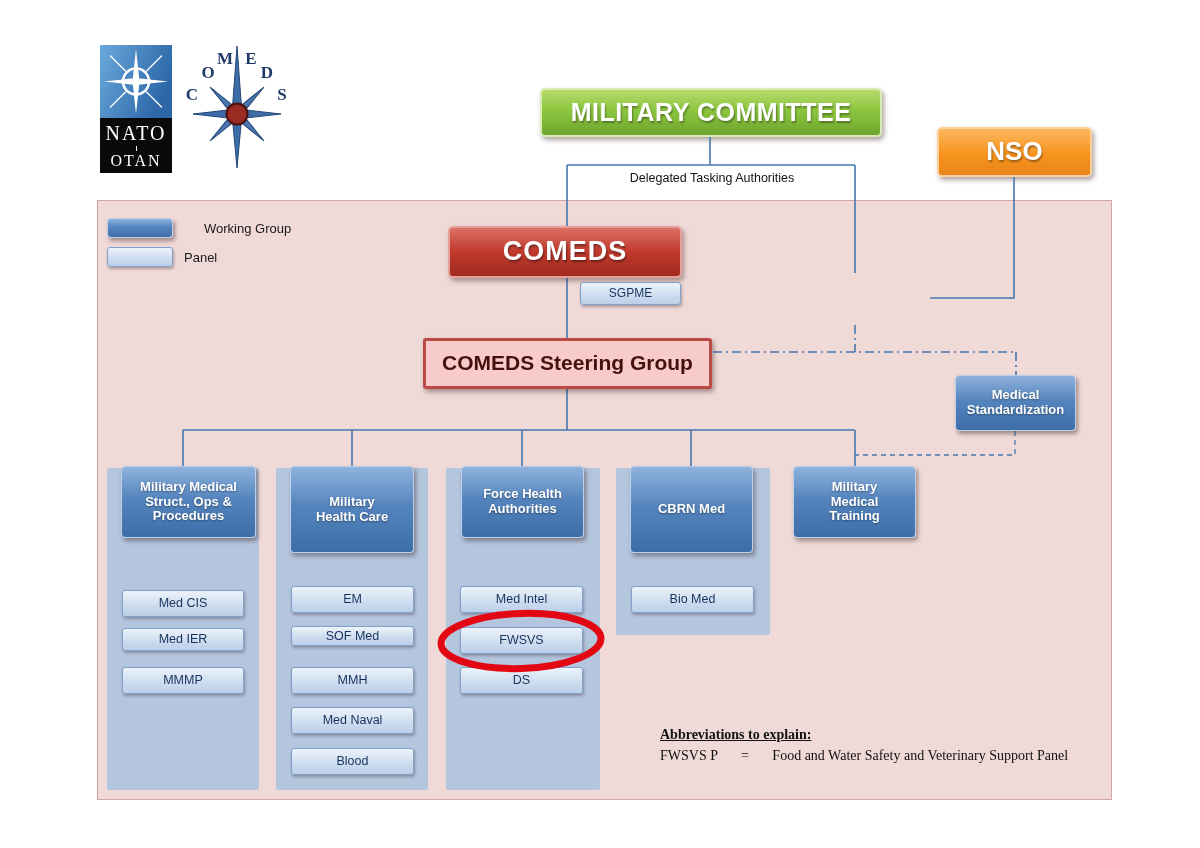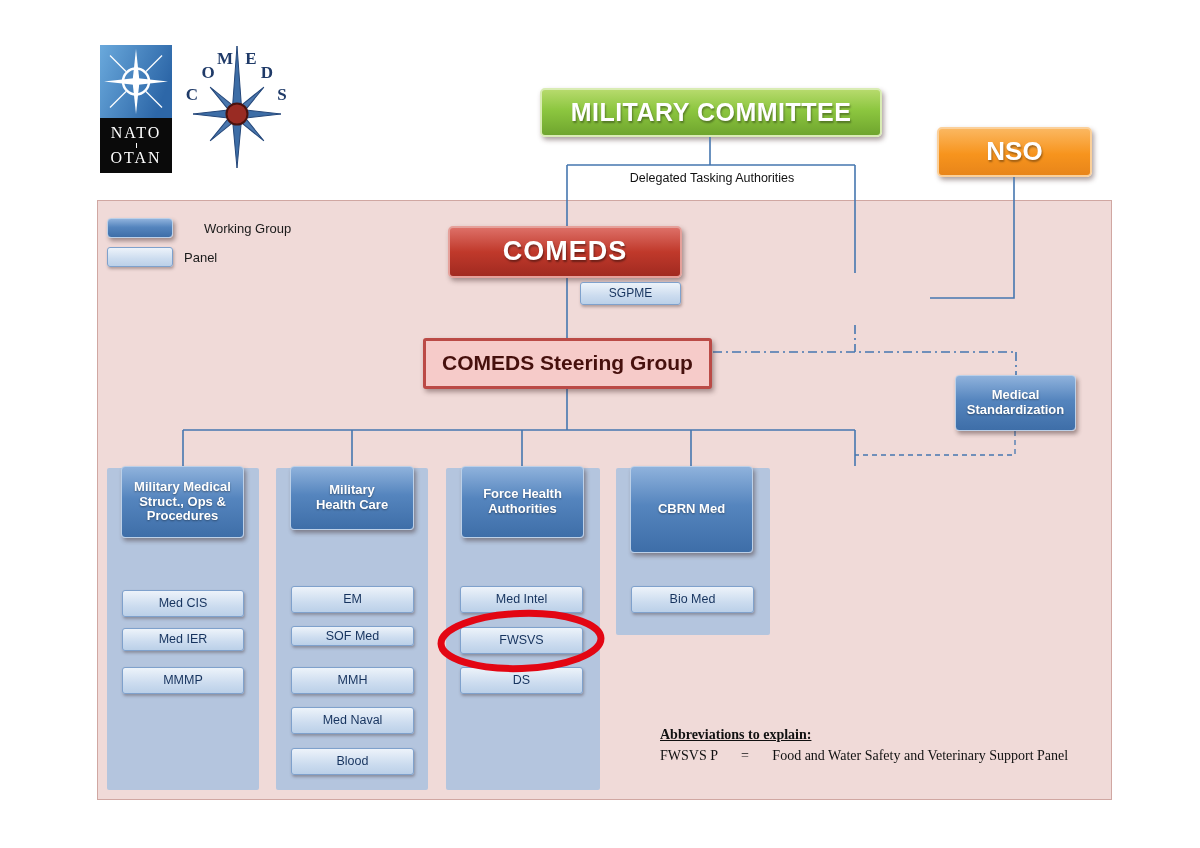--- a/index.html
+++ b/index.html
@@ -49,21 +49,21 @@
     <circle cx="36" cy="36.5" r="13" fill="none" stroke="#ffffff" stroke-width="2.5"></circle>
     <polygon points="36,4 39.5,36.5 36,69 32.5,36.5" fill="#ffffff"></polygon>
     <polygon points="4,36.5 36,33 68,36.5 36,40" fill="#ffffff"></polygon>
     <line x1="10" y1="10.5" x2="26" y2="26.5" stroke="#fff" stroke-width="1.2"></line>
     <line x1="62" y1="10.5" x2="46" y2="26.5" stroke="#fff" stroke-width="1.2"></line>
     <line x1="10" y1="62.5" x2="26" y2="46.5" stroke="#fff" stroke-width="1.2"></line>
     <line x1="62" y1="62.5" x2="46" y2="46.5" stroke="#fff" stroke-width="1.2"></line>
   </svg>
   <div class="abs serif" style="left:100px;top:118px;width:72px;height:55px;background:#0a0a0a;color:#fff;
               display:flex;flex-direction:column;align-items:center;justify-content:center;">
-    <span style="font-size:16px;letter-spacing:2px;text-align:center;">NATO</span>
+    <span style="font-size:20px;letter-spacing:2px;text-align:center;">NATO</span>
     <span style="width:1px;height:5px;background:#fff;margin:1px 0;"></span>
     <span style="font-size:16px;letter-spacing:2px;">OTAN</span>
   </div>
 
   <svg class="abs" style="left:178px;top:42px;" width="118" height="130" viewBox="0 0 118 130">
     <polygon points="59,34 63,72 59,110 55,72" fill="#4a77ae" stroke="#24477a" stroke-width="1" transform="rotate(45 59 72)"></polygon>
     <polygon points="59,34 63,72 59,110 55,72" fill="#4a77ae" stroke="#24477a" stroke-width="1" transform="rotate(-45 59 72)"></polygon>
     <polygon points="59,4 64,72 59,126 54,72" fill="#3d6da6" stroke="#24477a" stroke-width="1"></polygon>
     <polygon points="15,72 59,67 103,72 59,77" fill="#3d6da6" stroke="#24477a" stroke-width="1"></polygon>
     <circle cx="59" cy="72" r="10.5" fill="#992b23" stroke="#4a120e" stroke-width="2"></circle>
@@ -110,24 +110,25 @@
   <div class="box shadow" style="left:423px;top:338px;width:289px;height:51px;font-size:21px;font-weight:bold;
               color:#46100d;background:#f6cbc9;border:3px solid #bb4a46;border-radius:3px;">COMEDS Steering Group</div>
 
   <div class="box grad-blue hdr" style="left:955px;top:375px;width:121px;height:56px;padding:0 10px;">Medical Standardization</div>
 
   <div class="col-bg" style="left:107px;top:468px;width:152px;height:322px;"></div>
   <div class="col-bg" style="left:276px;top:468px;width:152px;height:322px;"></div>
   <div class="col-bg" style="left:446px;top:468px;width:154px;height:322px;"></div>
   <div class="col-bg" style="left:616px;top:468px;width:154px;height:167px;"></div>
 
-  <div class="box grad-blue hdr" style="left:121px;top:466px;width:123px;height:72px;padding:0 10px;">Military Medical Struct., Ops &amp; Procedures</div>
-  <div class="box grad-blue hdr" style="left:290px;top:466px;width:124px;height:64px;padding:0 20px;">Military Health Care</div>
+  <div class="box grad-blue hdr" style="left:121px;top:466px;width:135px;height:72px;padding:0 18px;">Military Medical Struct., Ops &amp; Procedures</div>
+  <div class="box grad-blue hdr" style="left:290px;top:466px;width:124px;height:87px;padding:0 20px;">Military Health Care</div>
   <div class="box grad-blue hdr" style="left:461px;top:466px;width:123px;height:72px;padding:0 19px;">Force Health Authorities</div>
   <div class="box grad-blue hdr" style="left:630px;top:466px;width:123px;height:87px;padding:6px 14px;">CBRN Med</div>
+  <div class="box grad-blue hdr" style="left:793px;top:466px;width:123px;height:72px;padding:0 28px;">Military Medical Training</div>
 
   <div class="box panel-box" style="left:122px;top:590px;width:122px;height:27px;">Med CIS</div>
   <div class="box panel-box" style="left:122px;top:628px;width:122px;height:23px;">Med IER</div>
   <div class="box panel-box" style="left:122px;top:667px;width:122px;height:27px;">MMMP</div>
 
   <div class="box panel-box" style="left:291px;top:586px;width:123px;height:27px;">EM</div>
   <div class="box panel-box" style="left:291px;top:626px;width:123px;height:20px;">SOF Med</div>
   <div class="box panel-box" style="left:291px;top:667px;width:123px;height:27px;">MMH</div>
   <div class="box panel-box" style="left:291px;top:707px;width:123px;height:27px;">Med Naval</div>
   <div class="box panel-box" style="left:291px;top:748px;width:123px;height:27px;">Blood</div>

